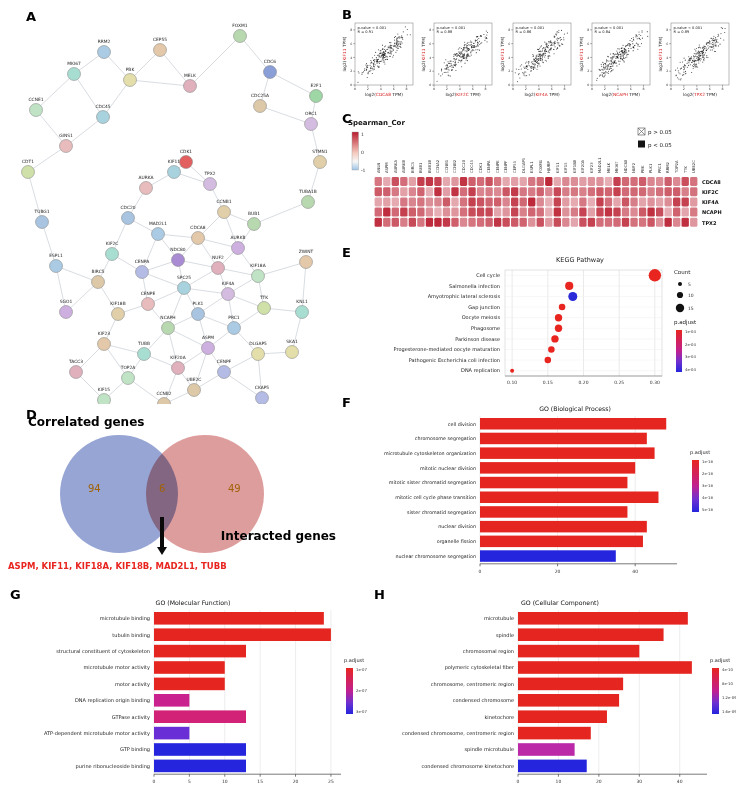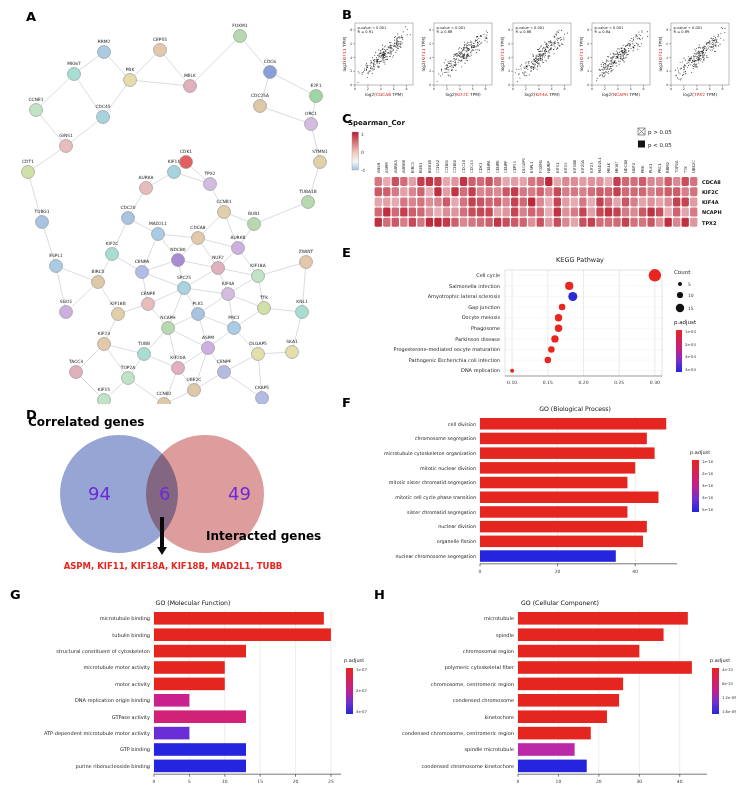--- a/index.html
+++ b/index.html
@@ -4,22 +4,22 @@
 <style>
   html,body{margin:0;padding:0;background:#fff;font-family:"DejaVu Sans",sans-serif;}
   #fig{position:relative;width:739px;height:795px;background:#fff;overflow:hidden;}
   .pl{position:absolute;font-weight:bold;font-size:13px;color:#000;line-height:1;}
   .panel{position:absolute;}
   #scatterRow{position:absolute;left:340px;top:10px;width:396px;height:100px;display:flex;gap:2px;}
   
   #vennPanel{position:absolute;left:8px;top:405px;width:330px;height:175px;}
   .vcircle{position:absolute;width:118px;height:118px;border-radius:50%;mix-blend-mode:multiply;opacity:.85;}
   .vlabel{position:absolute;font-weight:bold;font-size:12px;color:#000;}
-  .vnum{position:absolute;font-size:18px;color:#6d28d9;}
-  .vgenes{position:absolute;top:156px;left:0;width:100%;text-align:center;font-weight:bold;font-size:8.5px;}
+  .vnum{position:absolute;font-size:10px;color:#a16207;}
+  .vgenes{position:absolute;top:156px;left:0;width:100%;font-weight:bold;font-size:8.5px;}
   .varrow{position:absolute;left:149px;top:112px;display:flex;flex-direction:column;align-items:center;}
   .varrow .shaft{width:3.5px;height:30px;background:#0a0a0a;}
   .varrow .head{width:0;height:0;border-left:5.5px solid transparent;border-right:5.5px solid transparent;border-top:8px solid #0a0a0a;}
 </style>
 </head>
 <body>
 
 <div id="fig">
   <span class="pl" style="left:26px;top:10px">A</span>
   <span class="pl" style="left:342px;top:8px">B</span>
@@ -1977,21 +1977,21 @@
       <text x="345" y="119" font-size="3.8" fill="#333">4e-04</text>
     </svg>
 
   <div id="vennPanel">
     <div class="vlabel" style="left:20px;top:10px">Correlated genes</div>
     <div class="vcircle" id="vennLeft" style="left: 52px; top: 30px; background: rgb(132, 149, 204);"></div>
     <div class="vcircle" id="vennRight" style="left: 138px; top: 30px; background: rgb(217, 140, 140);"></div>
     <span class="vnum" style="left:80px;top:78px">94</span>
     <span class="vnum" style="left:151px;top:78px">6</span>
     <span class="vnum" style="left:220px;top:78px">49</span>
-    <div class="vlabel" style="left:198px;top:124px;width:130px;text-align:left">Interacted genes</div>
+    <div class="vlabel" style="left:198px;top:124px;width:130px;text-align:right">Interacted genes</div>
     <div class="varrow">
         <div class="shaft"></div>
         <div class="head"></div>
       </div>
     <div class="vgenes" id="vennGenes" style="color: rgb(232, 37, 31);">ASPM, KIF11, KIF18A, KIF18B, MAD2L1, TUBB</div>
   </div>
 
   <svg id="svgF" class="panel" style="left:340px;top:402px" width="396" height="184">
       <defs>
         <linearGradient id="gF" x1="0" y1="0" x2="0" y2="1">

